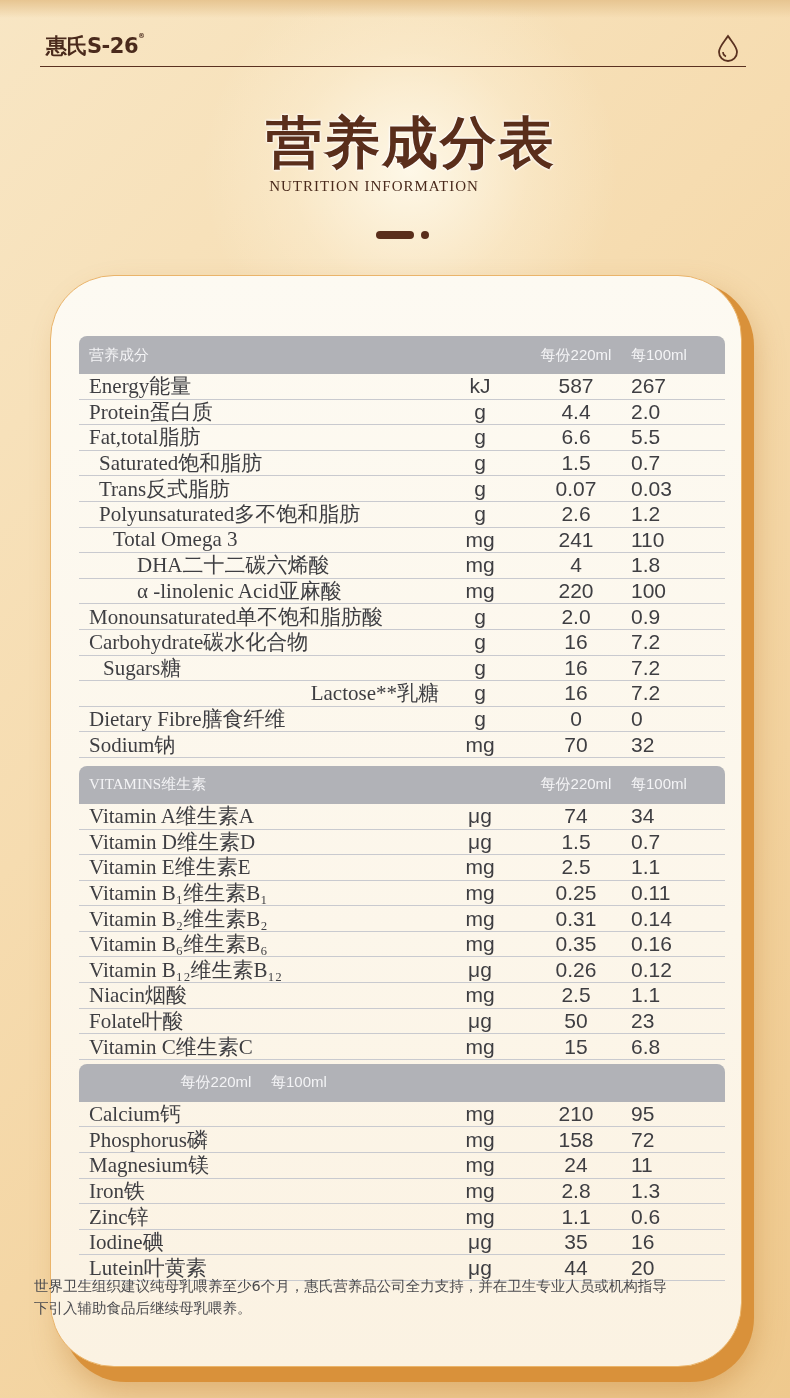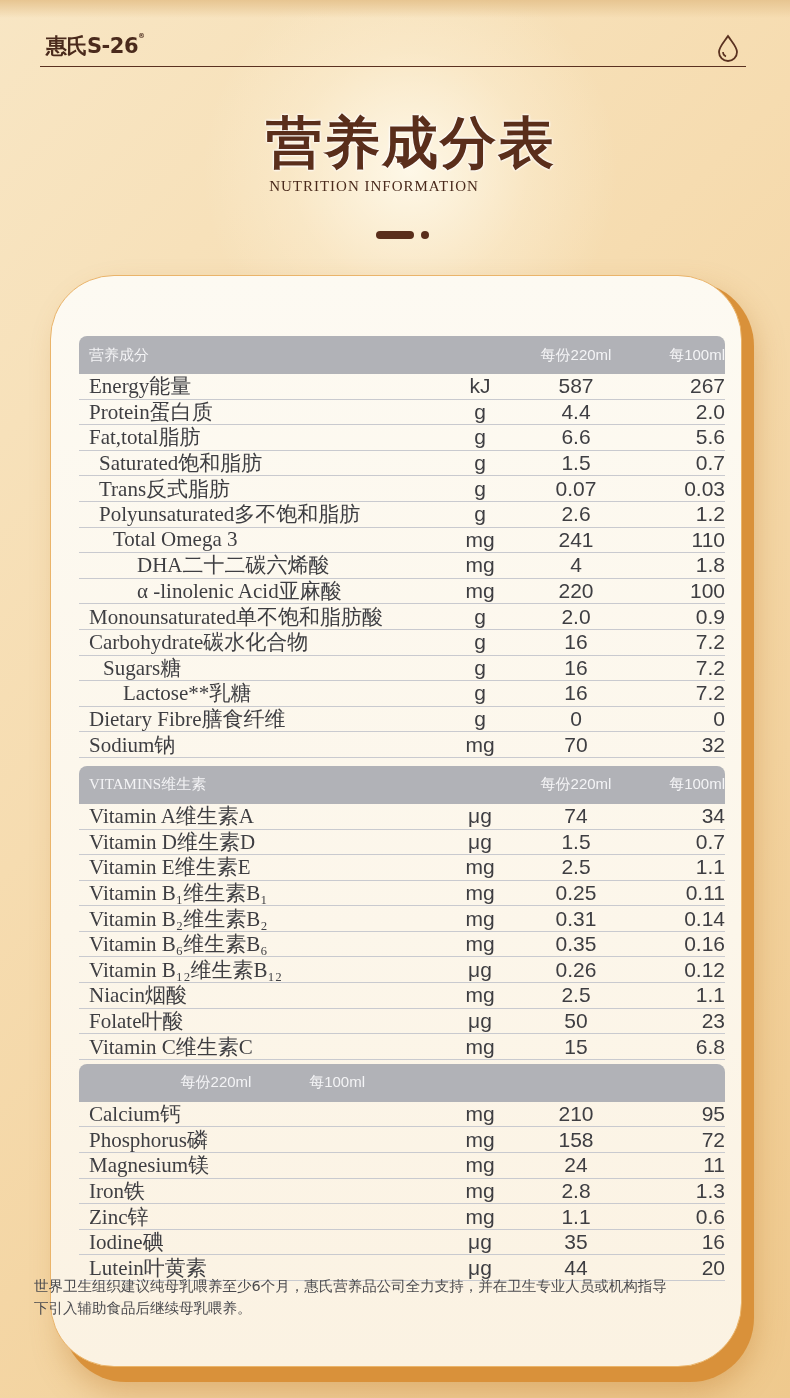--- a/index.html
+++ b/index.html
@@ -67,27 +67,27 @@
   }
   .section-head .c-name { padding-left: 10px; }
   .row {
     display: flex; align-items: center; height: 24.6px;
     border-bottom: 1.5px solid #c9cacf; color: #3e3e42; font-size: 21px;
     font-family: "Liberation Sans", sans-serif;
   }
   .c-name { width: 360px; padding-left: 10px; box-sizing: border-box; white-space: nowrap; font-family: Liberation Serif, serif; }
   .c-unit { width: 82px; text-align: center; }
   .c-serv { width: 110px; text-align: center; }
-  .c-per { width: 94px; text-align: right; }
+  .c-per { width: 94px; text-align: left; }
   .section-head .c-serv, .section-head .c-per { color: #f4f4f6; }
   .ind1 { padding-left: 20px; }
   .ind2 { padding-left: 34px; }
   .ind3 { padding-left: 58px; }
   .ind25 { padding-left: 24px; }
-  .ind3b { padding-left: 44px; }
+  .ind3b { padding-left: 44px; text-align: right; }
   .gap { height: 8px; }
   .note {
     position: absolute; left: 34px; top: 1275px; width: 640px;
     font-size: 14.5px; line-height: 22px; color: #4a4a4e;
   }
 </style>
 </head>
 <body>
 
 <div class="glow"></div>
@@ -126,21 +126,21 @@
         <div class="row">
           <span class="c-name">Protein蛋白质</span>
           <span class="c-unit">g</span>
           <span class="c-serv">4.4</span>
           <span class="c-per">2.0</span>
         </div>
         <div class="row">
           <span class="c-name">Fat,total脂肪</span>
           <span class="c-unit">g</span>
           <span class="c-serv">6.6</span>
-          <span class="c-per">5.6</span>
+          <span class="c-per">5.5</span>
         </div>
         <div class="row">
           <span class="c-name ind1">Saturated饱和脂肪</span>
           <span class="c-unit">g</span>
           <span class="c-serv">1.5</span>
           <span class="c-per">0.7</span>
         </div>
         <div class="row">
           <span class="c-name ind1">Trans反式脂肪</span>
           <span class="c-unit">g</span>

